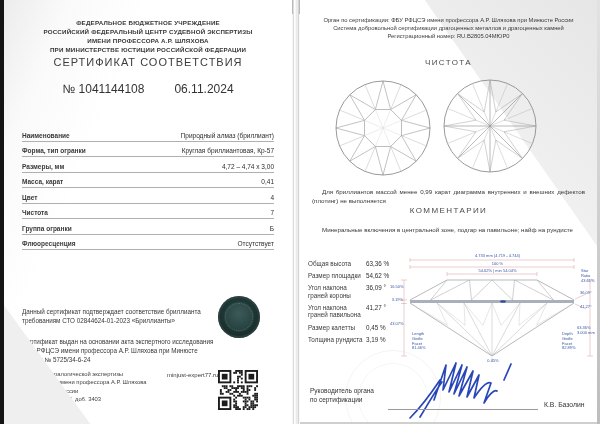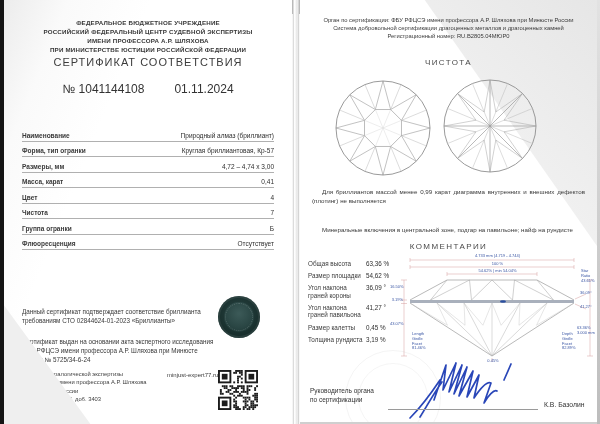--- a/index.html
+++ b/index.html
@@ -48,21 +48,21 @@
   .l-footer{position:absolute;left:18px;top:370px;font-size:5.8px;line-height:8.4px;color:#3f3f3f;}
   .l-site{position:absolute;left:163px;top:372px;font-size:6px;color:#3c3c3c;}
   #qr{position:absolute;left:214px;top:370px;width:40px;height:40px;}
 
   
   .r-org{position:absolute;top:16px;left:8px;right:8px;text-align:center;
     font-size:5.8px;line-height:8.2px;color:#3a3a3a;}
   .r-head{position:absolute;left:0;right:0;text-align:center;font-size:8px;
     letter-spacing:1.4px;color:#4a4a4a;}
   #clarity-h{top:58px;}
-  #comments-h{top:206px;margin-top:36px;}
+  #comments-h{top:206px;}
   #props-h{top:245px;}
   #gem-views{position:absolute;left:20px;top:74px;width:260px;height:108px;}
   .r-note{position:absolute;left:12px;right:12px;top:187px;font-size:6.2px;line-height:9px;
     color:#383838;text-align:justify;text-indent:10px;}
   .r-comment{position:absolute;left:22px;right:14px;top:226px;font-size:6.2px;color:#383838;}
   .p-table{position:absolute;left:8px;top:260px;width:96px;}
   .p-row{display:flex;justify-content:flex-start;margin-bottom:4.5px;}
   .p-row .lab{width:58px;font-size:6.3px;line-height:7.6px;color:#3a3a3a;}
   .p-row .val{font-size:6.3px;color:#2e2e2e;}
   .profile-wrap{position:absolute;left:98px;top:256px;width:199px;height:112px;}
@@ -100,21 +100,21 @@
   <div class="page" id="page-left">
     <div class="l-org">
       <div>ФЕДЕРАЛЬНОЕ БЮДЖЕТНОЕ УЧРЕЖДЕНИЕ</div>
       <div>РОССИЙСКИЙ ФЕДЕРАЛЬНЫЙ ЦЕНТР СУДЕБНОЙ ЭКСПЕРТИЗЫ</div>
       <div>ИМЕНИ ПРОФЕССОРА А.Р. ШЛЯХОВА</div>
       <div>ПРИ МИНИСТЕРСТВЕ ЮСТИЦИИ РОССИЙСКОЙ ФЕДЕРАЦИИ</div>
     </div>
     <div class="l-title">СЕРТИФИКАТ СООТВЕТСТВИЯ</div>
     <div class="l-numrow">
       <span>№ 1041144108</span>
-      <span>01.11.2024</span>
+      <span>06.11.2024</span>
     </div>
 
     <div class="l-table">
       <div class="l-row">
         <span class="lab">Наименование</span>
         <span class="val">Природный алмаз (бриллиант)</span>
       </div>
       <div class="l-row">
         <span class="lab">Форма, тип огранки</span>
         <span class="val">Круглая бриллиантовая, Кр-57</span>

